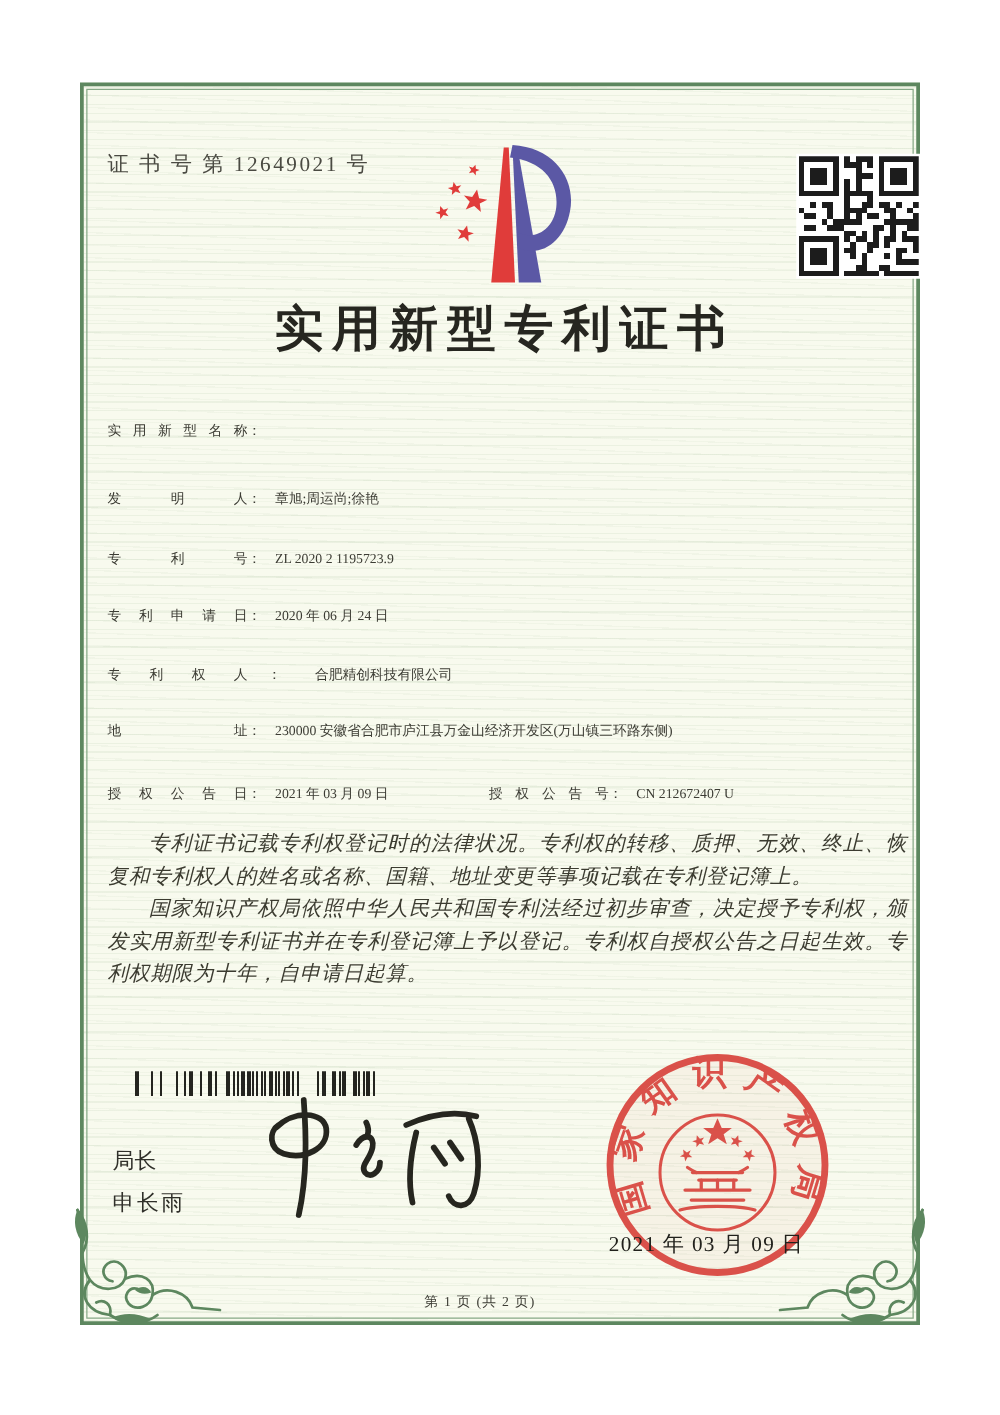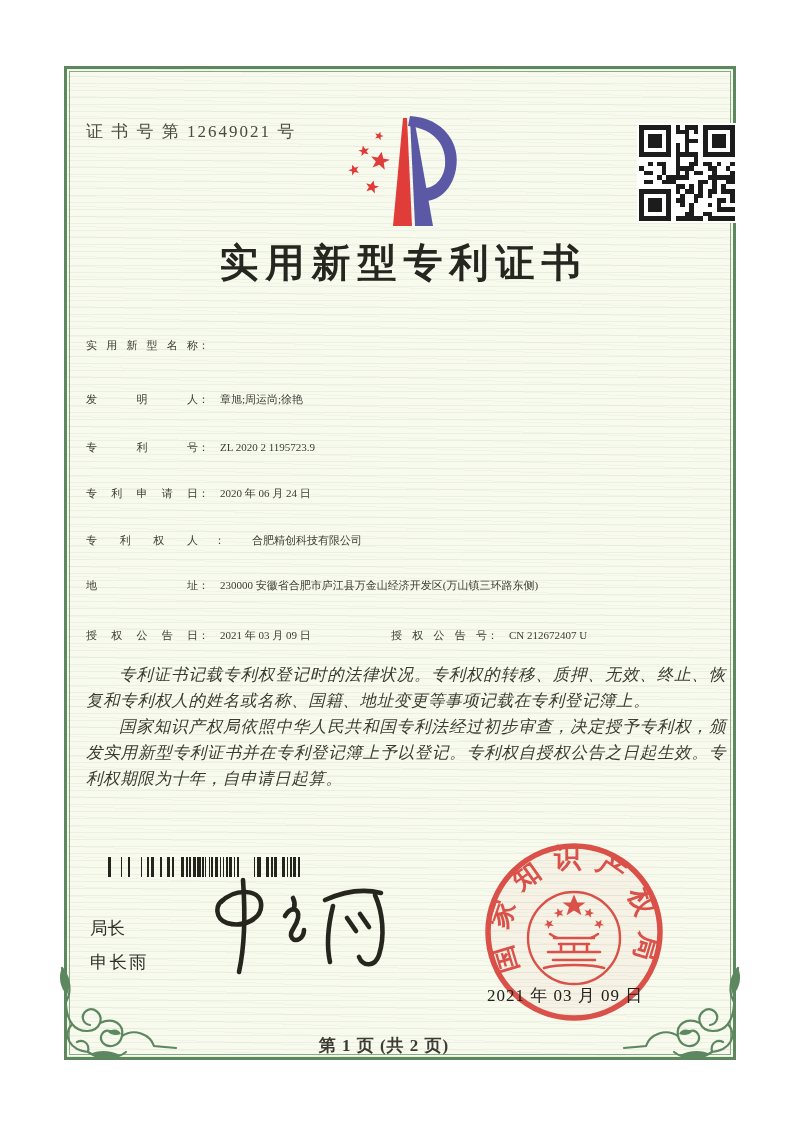--- a/index.html
+++ b/index.html
@@ -78,21 +78,21 @@
   
   .seal { position:absolute; left:480px; top:838px; width:188px; height:188px; z-index:4; opacity:0.93; }
   .seal-date {
     position:absolute; left:487px; top:984px; z-index:5;
     font-size:17px; letter-spacing:1px; color:#21211c;
   }
 
   
   .footer-page {
     position:absolute; left:64px; top:1034px; width:640px; z-index:4;
-    text-align:center; font-size:17px; color:#3c3c34; letter-spacing:1px;font-weight:bold;
+    text-align:center; font-size:11px; color:#3c3c34; letter-spacing:1px;
   }
   .back-note {
     position:absolute; left:64px; top:1080px; width:640px; z-index:4;
     text-align:center; font-style:italic; font-size:16px; color:#3b3b30; letter-spacing:2px;
   }
 </style>
 </head>
 <body>
 
 <div class="page">

